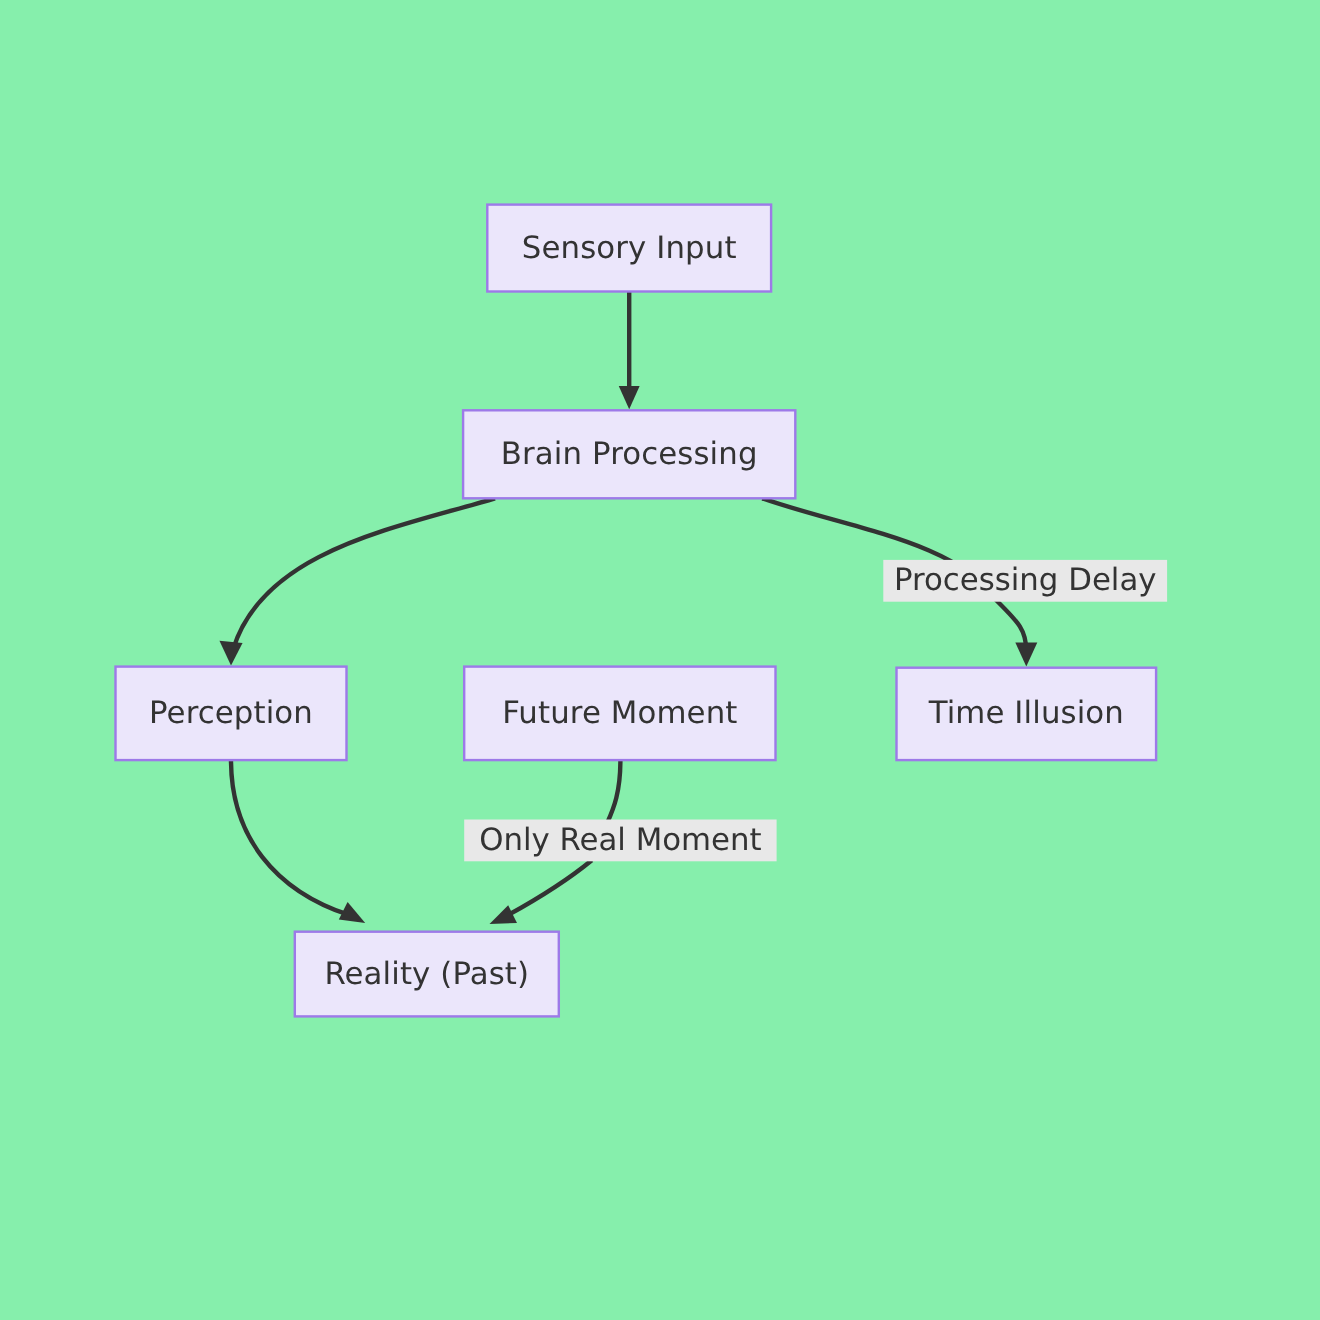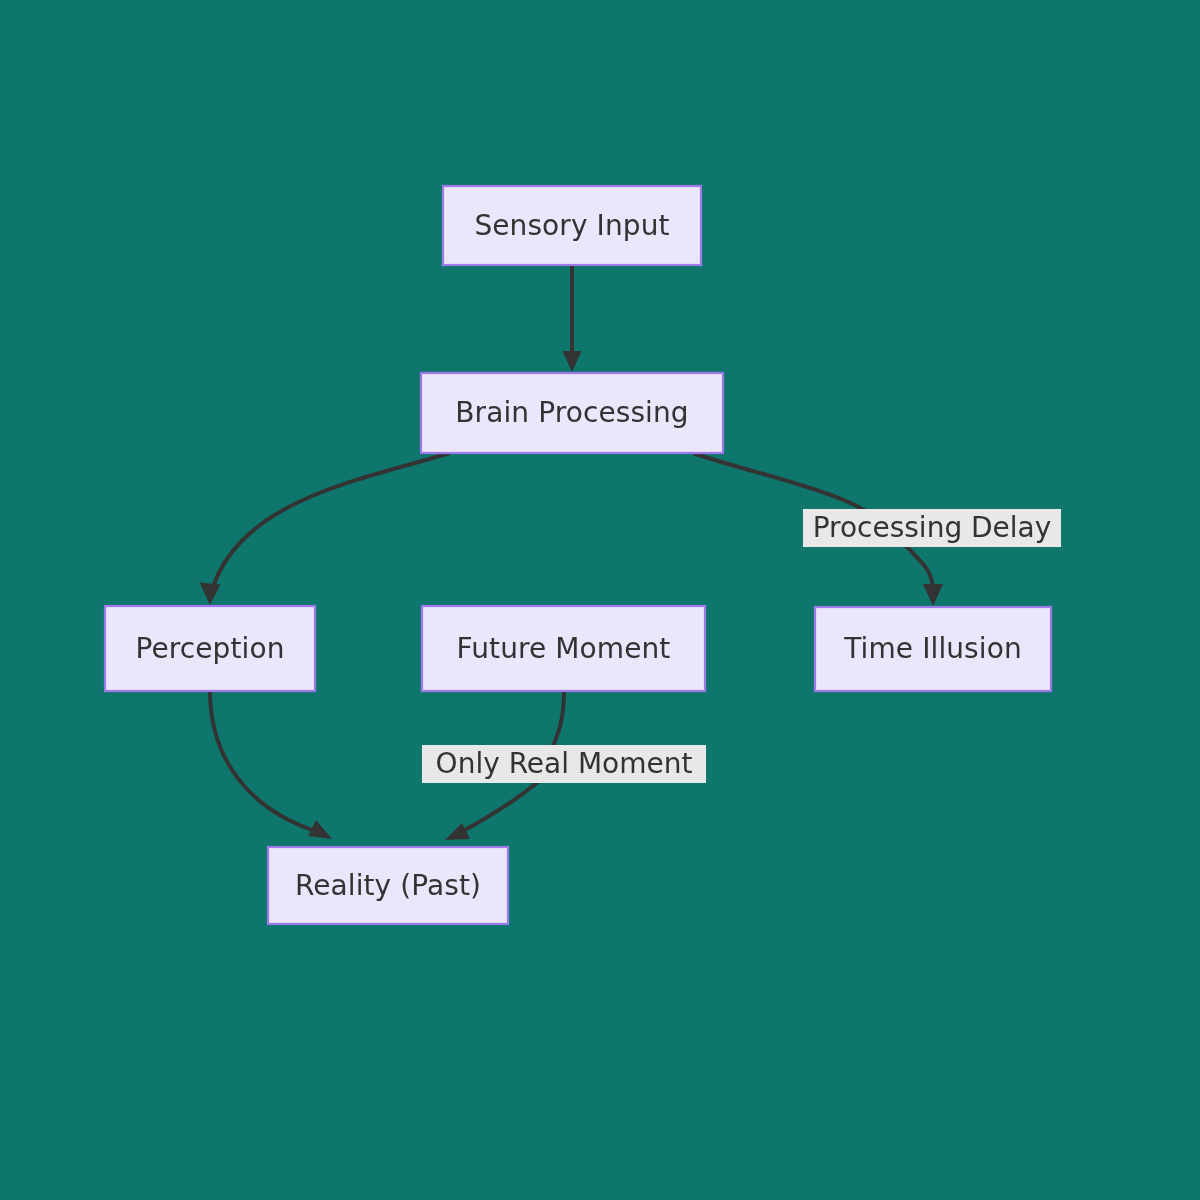--- a/index.html
+++ b/index.html
@@ -11,21 +11,21 @@
   body {
     width: 1200px;
     height: 1200px;
     font-family: "DejaVu Sans", "Liberation Sans", sans-serif;
     overflow: hidden;
   }
   #diagram-root {
     position: relative;
     width: 1200px;
     height: 1200px;
-    background: #0f766e;
+    background: #86efac;
   }
   svg#flowchart {
     position: absolute;
     top: 0;
     left: 0;
     width: 1200px;
     height: 1200px;
     display: block;
   }
   .node-rect {

